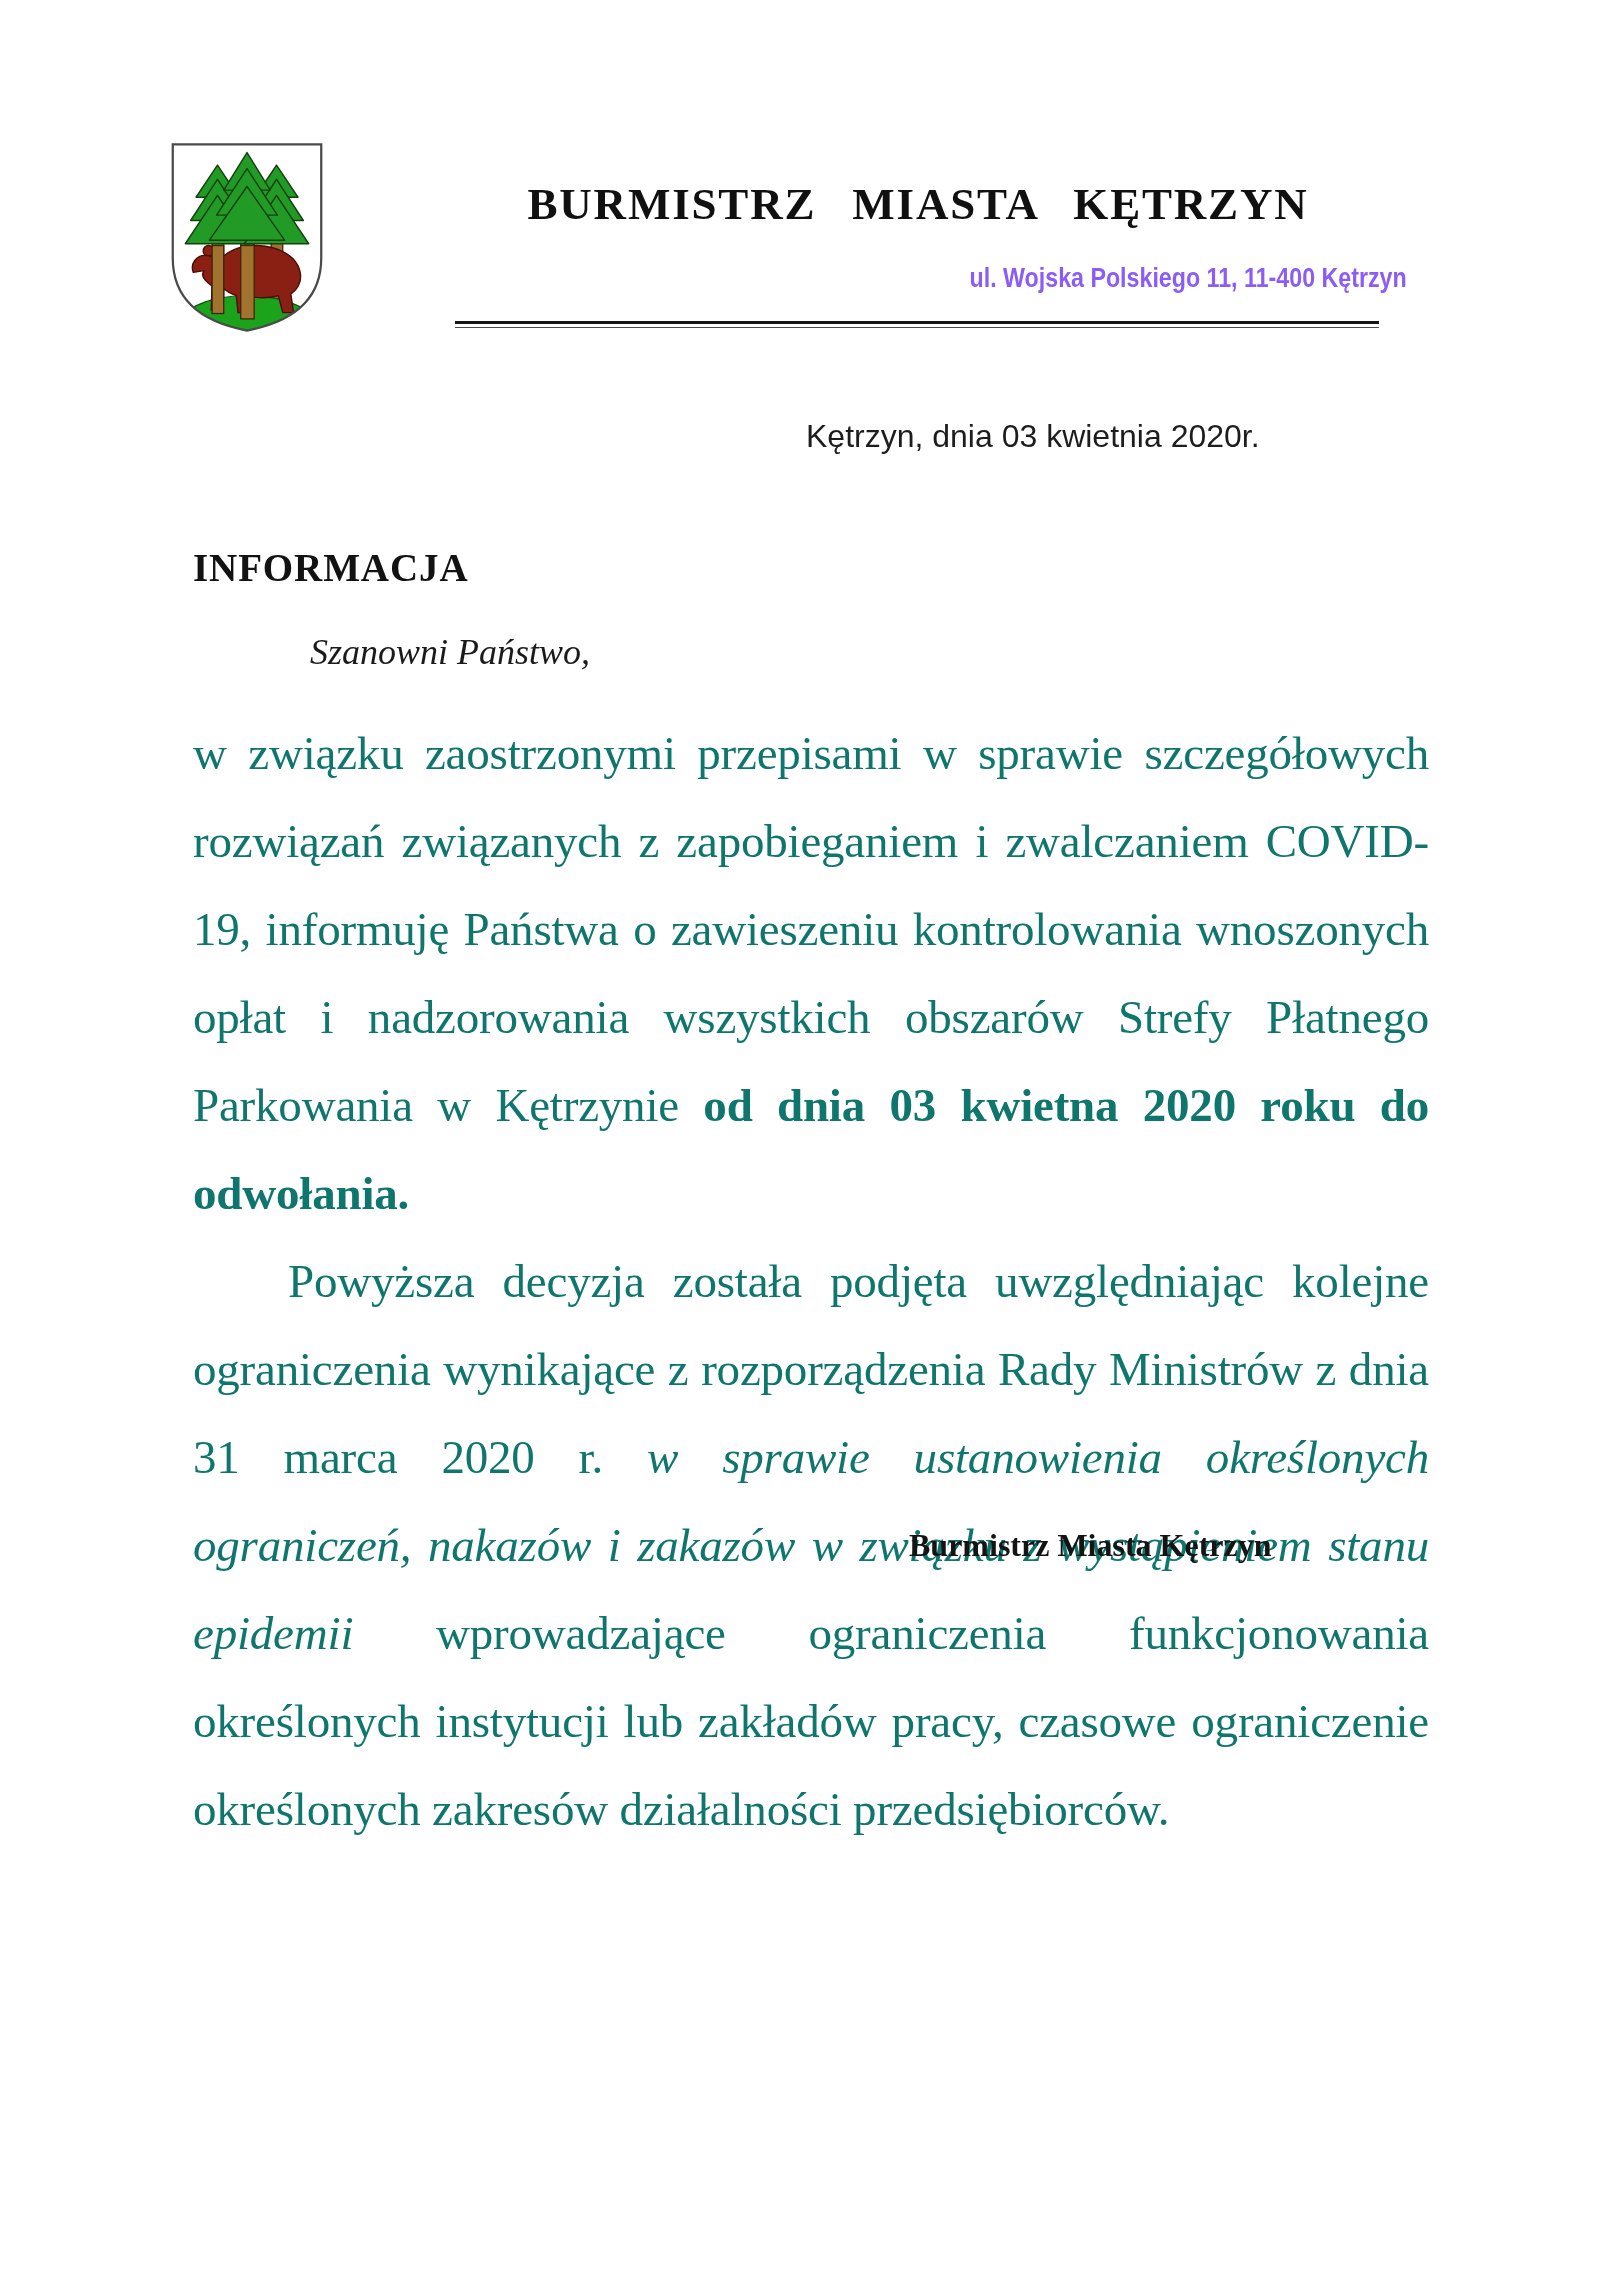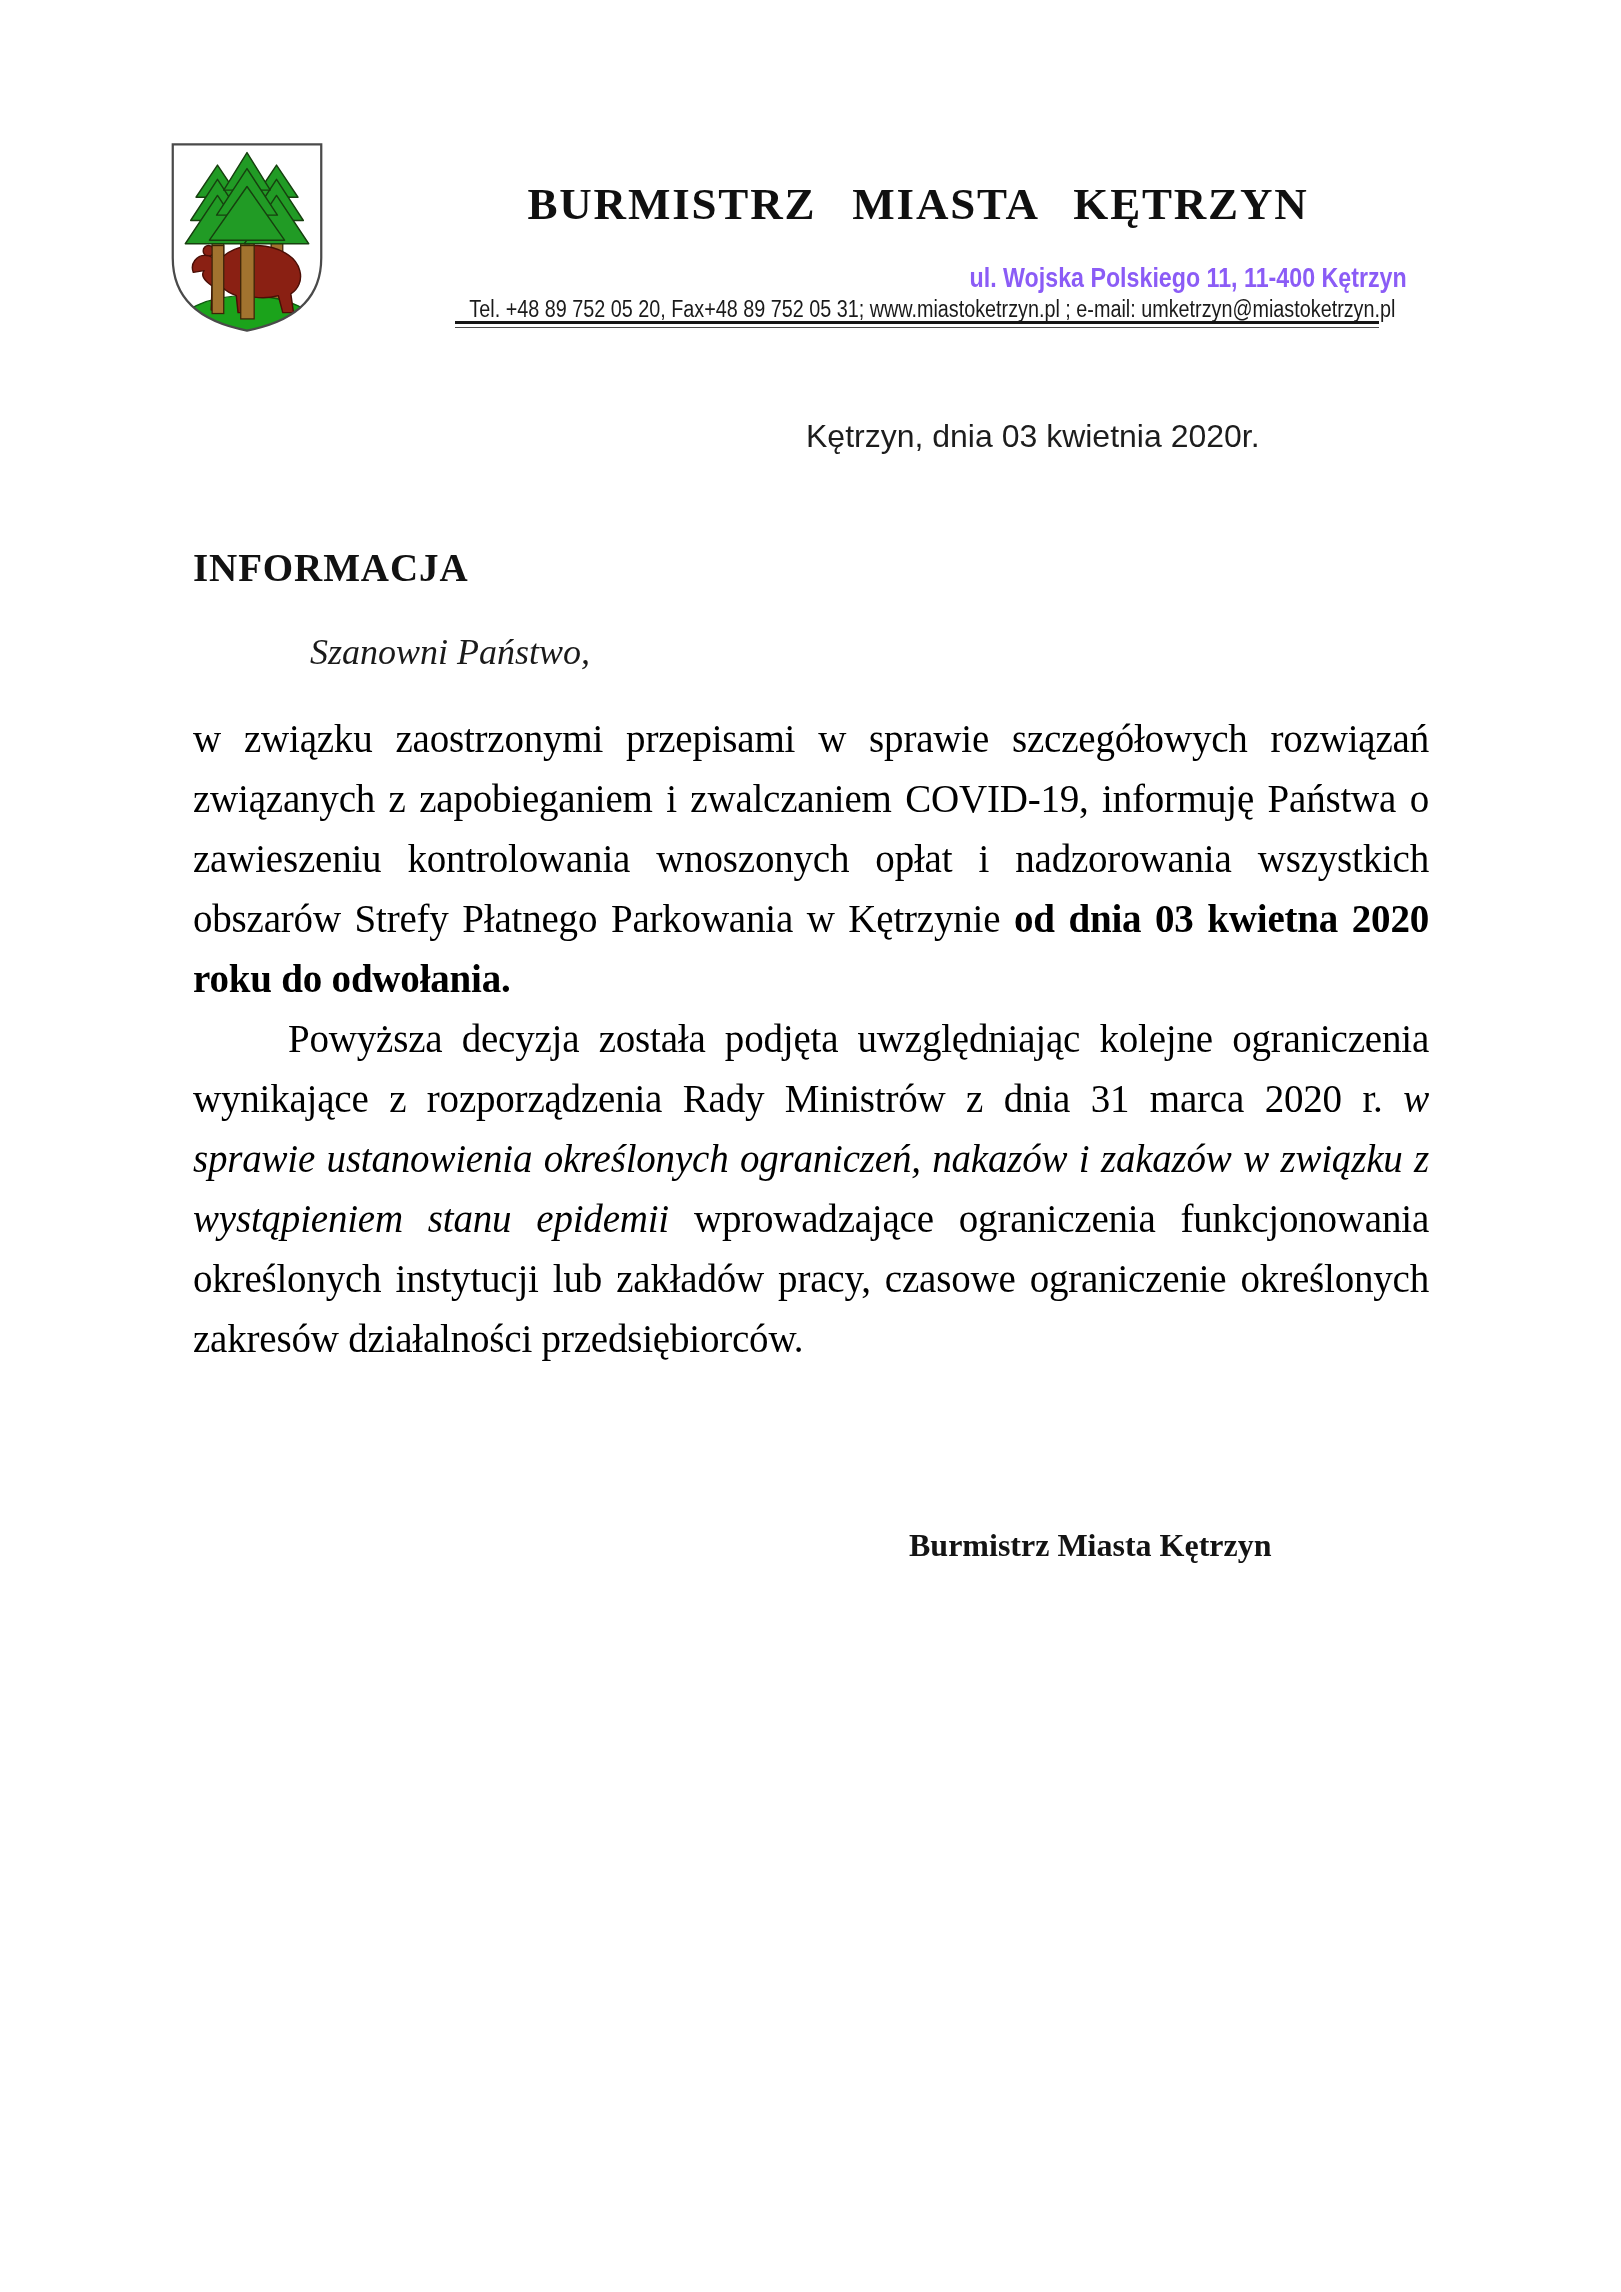--- a/index.html
+++ b/index.html
@@ -28,21 +28,21 @@
 
   .dateline{position:absolute;left:806px;top:382px;width:537px;text-align:left;
             font-family:"Liberation Sans",sans-serif;font-size:32px;color:#1d1d1d;}
 
   .doc-title{position:absolute;left:193px;top:509px;width:1236px;text-align:left;
              font-weight:bold;font-size:39px;letter-spacing:0.9px;color:#121212;}
 
   .salutation{position:absolute;left:310px;top:595px;font-style:italic;font-size:36px;color:#1a1a1a;}
 
   .body-text{position:absolute;left:193px;top:673px;width:1236px;
-             font-size:39px;line-height:60px;text-align:justify;letter-spacing:-0.2px;color:#000000;}
+             font-size:47px;line-height:88px;text-align:justify;letter-spacing:-0.2px;color:#0f766e;}
   .body-text p{margin:0;}
   .body-text .p2{text-indent:95px;}
 
   .signature{position:absolute;left:909px;top:1471px;font-weight:bold;font-size:32px;
              line-height:77px;color:#141414;white-space:nowrap;}
 </style>
 </head>
 <body>
 
 <div id="page">
@@ -84,21 +84,20 @@
       <g class="trunk" fill="#a2732f">
         <rect x="49" y="118" width="13" height="76"></rect>
         <rect x="81" y="118" width="15" height="82"></rect>
       </g>
     </g>
     <path class="outline" d="M5,5 H171 V132 C171,177 141,203 88,213 C35,203 5,177 5,132 Z"></path>
   </svg>
 
   <div class="h-title">BURMISTRZ MIASTA KĘTRZYN</div>
   <div class="h-address"><span class="cond">ul. Wojska Polskiego 11, 11-400 Kętrzyn</span></div>
-  <div class="h-contact"><span class="cond">Tel. +48 89 752 05 20, Fax+48 89 752 05 31; www.miastoketrzyn.pl ; e-mail: umketrzyn@miastoketrzyn.pl</span></div>
   <div class="h-rule"></div>
 
   <div class="dateline">Kętrzyn, dnia 03 kwietnia 2020r.</div>
 
   <div class="doc-title">INFORMACJA</div>
   <div class="salutation">Szanowni Państwo,</div>
 
   <div class="body-text">
     <p class="p1"><span>w związku zaostrzonymi przepisami w sprawie szczegółowych rozwiązań związanych z zapobieganiem i zwalczaniem COVID-19, informuję Państwa o zawieszeniu kontrolowania wnoszonych opłat i nadzorowania wszystkich obszarów Strefy Płatnego Parkowania w Kętrzynie </span><b>od dnia 03 kwietna 2020 roku do odwołania.</b></p>
     <p class="p2"><span>Powyższa decyzja została podjęta uwzględniając kolejne ograniczenia wynikające z rozporządzenia Rady Ministrów z dnia 31 marca 2020 r. </span><i>w sprawie ustanowienia określonych ograniczeń, nakazów i zakazów w związku z wystąpieniem stanu epidemii</i><span> wprowadzające ograniczenia funkcjonowania określonych instytucji lub zakładów pracy, czasowe ograniczenie określonych zakresów działalności przedsiębiorców.</span></p>

